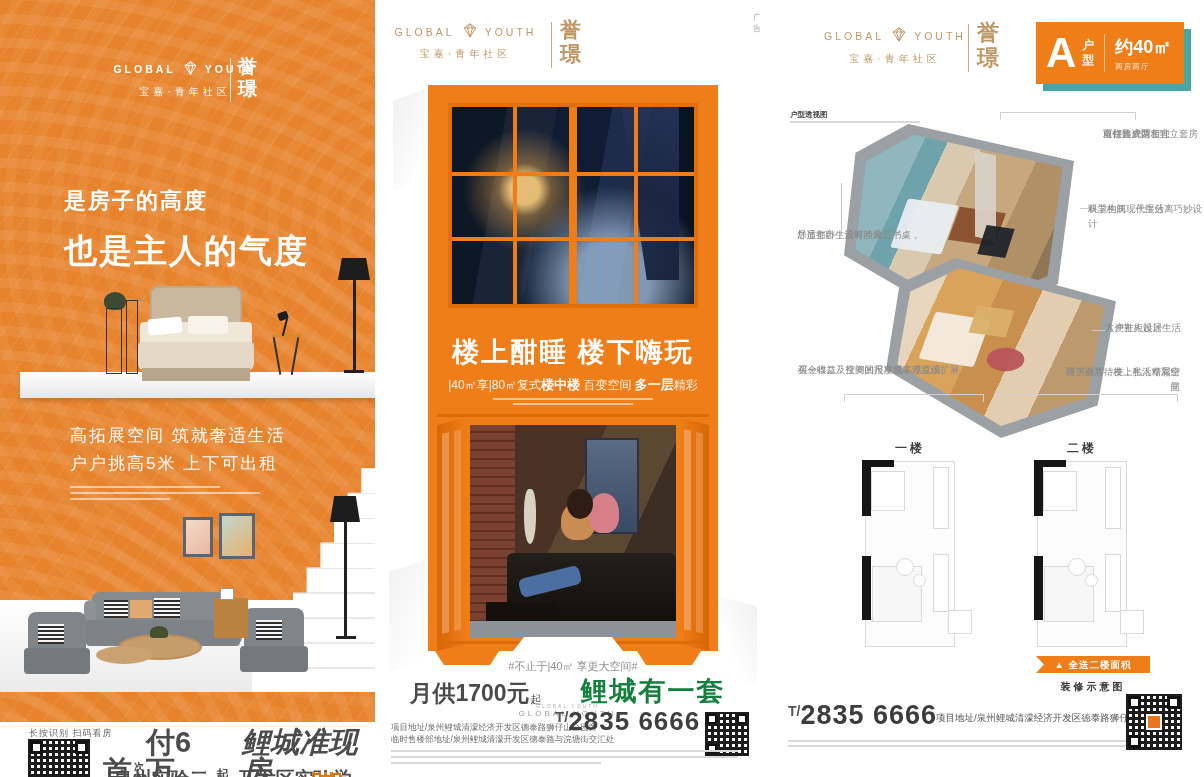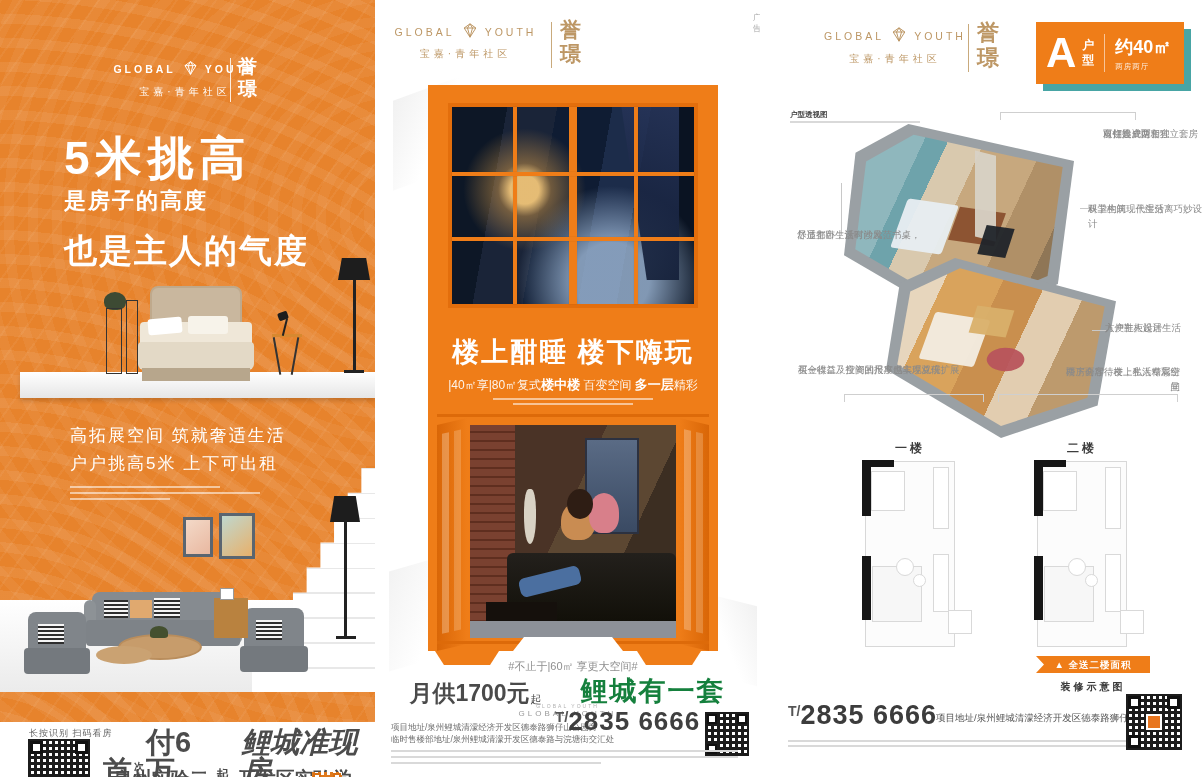--- a/index.html
+++ b/index.html
@@ -65,21 +65,20 @@
         <span style="position:static;">YOUTH</span>
       </div>
       <div style="position:static;margin-top:7px;text-align:center;color:#fff;font-size:10px;letter-spacing:4px;">宝嘉·青年社区</div>
     </div>
     <div style="left:230px;top:58px;width:1px;height:44px;background:rgba(255,255,255,.85);"></div>
     <div class="seal" style="left:238px;top:56px;color:#fff;font-size:19px;">
       <span style="position:static;">誉</span>
       <span style="position:static;">璟</span>
     </div>
 
-    <div style="left:64px;top:128px;font-size:46px;font-weight:800;color:#fff;letter-spacing:6px;">5米挑高</div>
     <div style="left:64px;top:186px;font-size:22px;font-weight:800;color:#fff;letter-spacing:2px;">是房子的高度</div>
     <div style="left:64px;top:229px;font-size:33px;font-weight:800;color:#fff;letter-spacing:2px;">也是主人的气度</div>
 
     <div style="left:0;top:250px;width:375px;height:150px;">
       <div style="left:20px;top:122px;width:355px;height:26px;background:linear-gradient(#fff,#e6e6e6);box-shadow:0 3px 4px rgba(0,0,0,.15);"></div>
       <div style="left:104px;top:42px;width:22px;height:18px;background:#3d4a33;border-radius:50% 50% 40% 40%;"></div>
       <div style="left:106px;top:58px;width:16px;height:66px;border:1.5px solid #333;"></div>
       <div style="left:126px;top:50px;width:12px;height:74px;border:1.5px solid #333;"></div>
       <div style="left:150px;top:36px;width:92px;height:46px;background:#c9b79e;border:2px solid #bfa98c;border-radius:8px 8px 0 0;"></div>
       <div style="left:140px;top:72px;width:112px;height:34px;background:#efe7d8;border-radius:4px;"></div>
@@ -245,21 +244,21 @@
         <div style="left:24%;bottom:22%;width:30%;height:9%;background:#4b6fa0;border-radius:6px;transform:rotate(-14deg);"></div>
         <div style="left:8%;bottom:8%;width:34%;height:9%;background:#15100c;"></div>
         <div style="left:0;bottom:0;width:100%;height:8%;background:#8d9198;"></div>
       </div>
       <div style="left:9px;top:556px;width:272px;height:3px;background:#DD6A09;"></div>
     </div>
     <div style="left:60px;top:651px;width:64px;height:14px;background:#EF7D18;clip-path:polygon(0 0,100% 0,86% 100%,14% 100%);"></div>
     <div style="left:262px;top:651px;width:64px;height:14px;background:#EF7D18;clip-path:polygon(0 0,100% 0,86% 100%,14% 100%);"></div>
     <div style="left:138px;top:637px;width:110px;height:14px;background:#fff;clip-path:polygon(10% 0,90% 0,100% 100%,0 100%);"></div>
 
-    <div style="left:53px;top:659px;width:290px;text-align:center;font-size:11px;color:#8f8f8f;">#不止于|60㎡ 享更大空间#</div>
+    <div style="left:53px;top:659px;width:290px;text-align:center;font-size:11px;color:#8f8f8f;">#不止于|40㎡ 享更大空间#</div>
     <div class="flex" style="left:0;top:673px;width:385px;justify-content:center;align-items:flex-end;position:absolute;">
       <span style="position:static;font-size:23px;font-weight:800;color:#4a4a4a;">月供1700元</span>
       <span style="position:static;font-size:11px;color:#4a4a4a;margin:0 3px 2px 1px;">起</span>
       <span style="position:static;font-size:27px;font-weight:800;color:#15803d;letter-spacing:2px;margin-left:36px;">鲤城有一套</span>
     </div>
     <div style="left:0;top:703px;width:385px;text-align:center;font-size:5px;letter-spacing:2px;color:#b0b0b0;">GLOBAL YOUTH</div>
     <div style="left:0;top:709px;width:385px;text-align:center;font-size:8px;letter-spacing:3px;color:#9a9a9a;">GLOBAL YOUTH</div>
     <div style="left:16px;top:722px;font-size:8.5px;color:#6e6e6e;">项目地址/泉州鲤城清濛经济开发区德泰路狮仔山公园旁</div>
     <div style="left:16px;top:734px;font-size:8.5px;color:#6e6e6e;">临时售楼部地址/泉州鲤城清濛开发区德泰路与浣塘街交汇处</div>
     <div class="flex" style="left:180px;top:706px;align-items:flex-start;position:absolute;">

